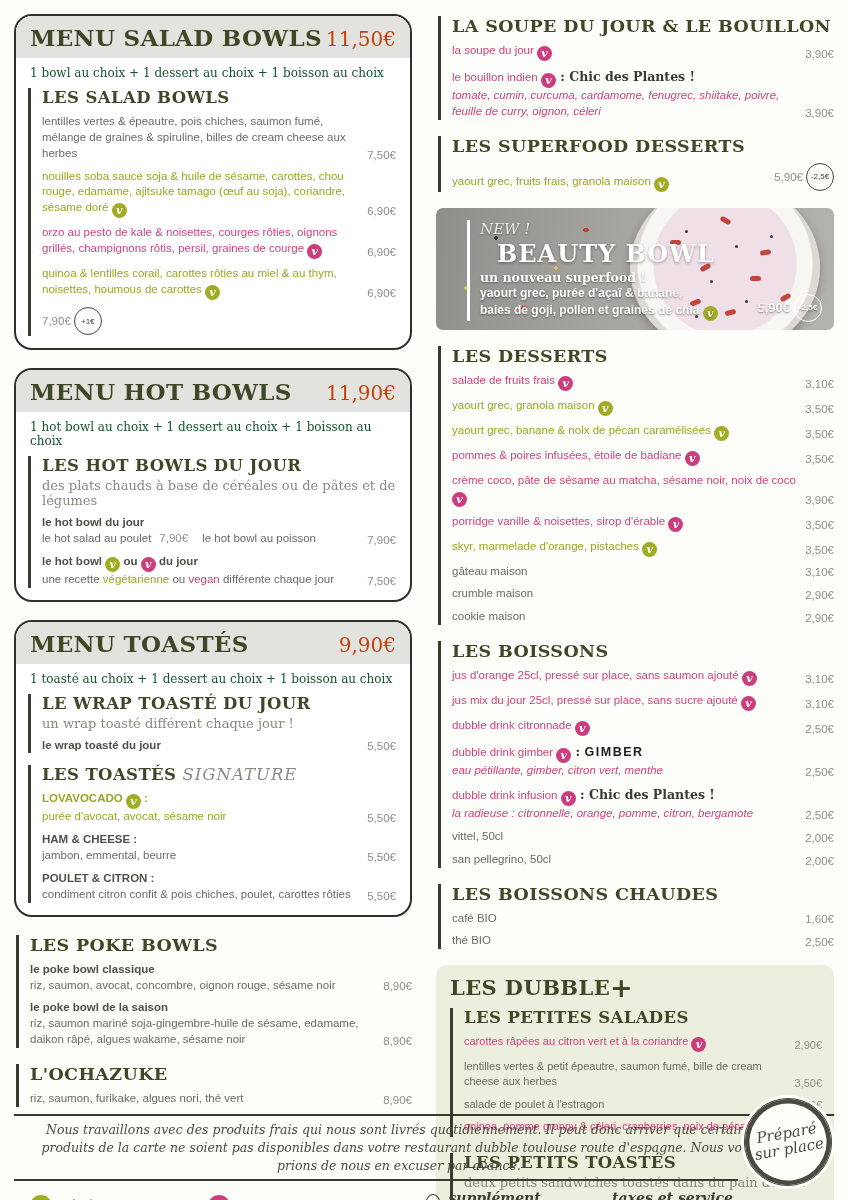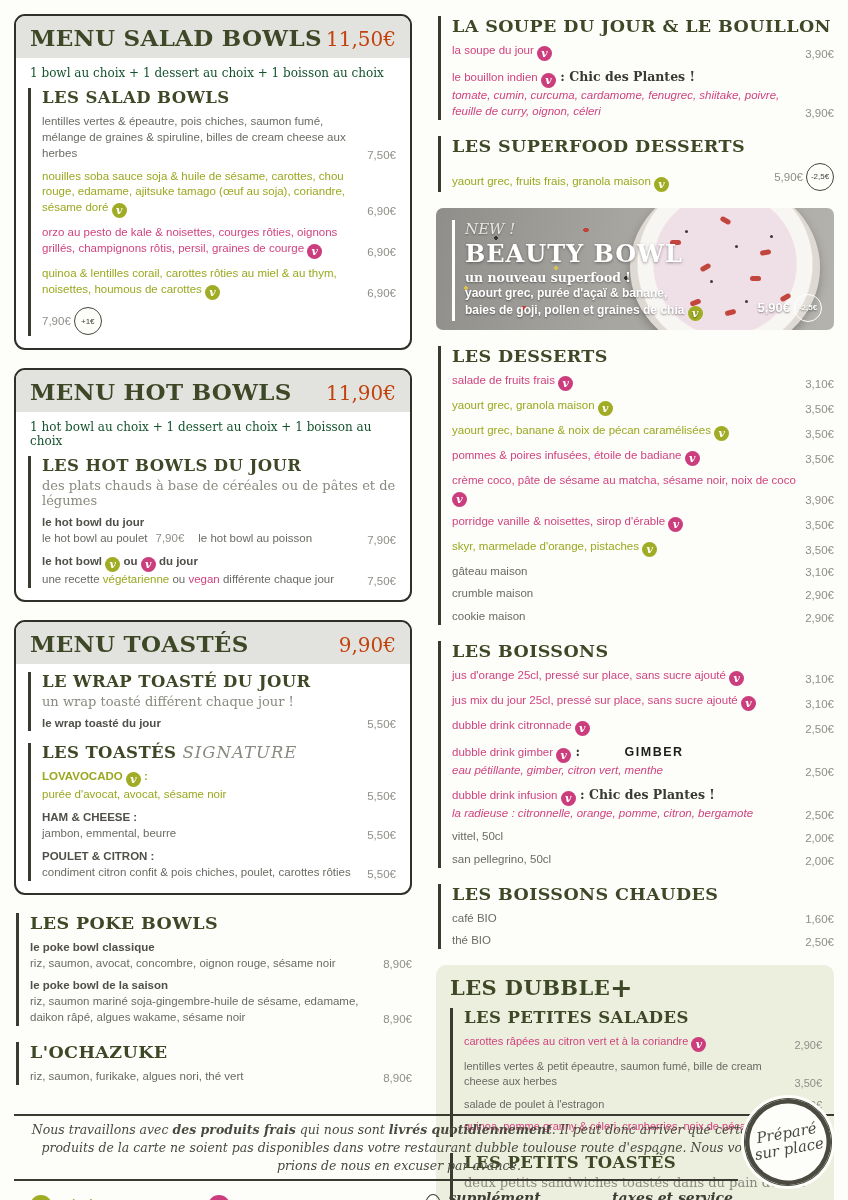--- a/index.html
+++ b/index.html
@@ -1,21 +1,21 @@
 <!DOCTYPE html>
 <html><head>
 <meta charset="utf-8">
 <style>
   html,body{margin:0;padding:0;background:#fdfdfa;}
   body{width:848px;height:1200px;overflow:hidden;font-family:"Liberation Sans",sans-serif;color:#6b6a64;position:relative;}
   .page{display:flex;gap:24px;padding:14px 14px 0 14px;box-sizing:border-box;}
   .col{width:398px;box-sizing:border-box;}
 
   
-  .mbox{border:2px solid #30302a;border-radius:11px;overflow:hidden;background:#fff;margin-bottom:18px;}
+  .mbox{border:2px solid #30302a;border-radius:18px;overflow:hidden;background:#fff;margin-bottom:18px;}
   .mhead{background:#e2e3de;display:flex;justify-content:space-between;align-items:baseline;padding:8px 14px 7px;}
   .mtitle{font-family:"DejaVu Serif",serif;font-weight:700;font-size:23px;color:#3e4826;letter-spacing:.3px;}
   .mprice{font-family:"DejaVu Serif",serif;font-size:20px;color:#c2410c;}
   .msub{font-family:"DejaVu Serif",serif;color:#14532d;font-size:12px;padding:8px 14px 0;}
   .mbox .sect{margin:8px 14px 12px 12px;}
 
   
   .sect{border-left:3px solid #3a3a31;padding-left:11px;margin:0 0 16px 2px;}
   .sect h3{font-family:"DejaVu Serif",serif;font-weight:700;font-size:16.5px;color:#3e4826;letter-spacing:.4px;margin:2px 0 3px;}
   .col > .sect h3{font-size:17.5px;}
@@ -26,21 +26,21 @@
   .item{display:flex;align-items:flex-end;gap:6px;margin:7px 0;}
   .itxt{flex:1;font-size:11.5px;line-height:1.38;}
   .iprice{white-space:nowrap;color:#8f8e88;font-size:11.5px;display:flex;align-items:center;gap:3px;padding-bottom:1px;}
   .t-n{color:#6b6a64;}
   .t-g{color:#9aa81f;}
   .t-p{color:#d0437f;}
   .t-b{color:#504f49;font-weight:bold;}
   .t-gb{color:#9aa81f;font-weight:bold;}
   .t-pi{color:#d0437f;font-style:italic;}
   .t-chic{color:#3a3a33;font-family:"DejaVu Serif",serif;font-weight:700;font-size:12.5px;}
-  .t-gimber{color:#1c1c1a;font-weight:800;letter-spacing:1.5px;font-size:12.5px;margin-left:40px;}
+  .t-gimber{color:#1c1c1a;font-weight:800;letter-spacing:1.5px;font-size:12.5px;}
   .t-pr{color:#8f8e88;margin:0 14px 0 8px;}
 
   
   .v{display:inline-flex;width:15px;height:15px;border-radius:50%;color:#fff;align-items:center;justify-content:center;
      font-family:"DejaVu Serif",serif;font-style:italic;font-weight:700;font-size:11px;vertical-align:-3px;line-height:1;}
   .v-g{background:#a0ad24;} .v-p{background:#cb3d7c;}
 
   
   .circ{width:26px;height:26px;border:1.5px solid #45443c;border-radius:50%;display:flex;align-items:center;justify-content:center;
         font-size:8px;color:#45443c;background:#fdfdfa;flex:none;}
@@ -55,40 +55,40 @@
       radial-gradient(3px 3px at 190px 70px,#35352f 60%,transparent 61%),
       radial-gradient(3px 3px at 320px 30px,#d8c24a 60%,transparent 61%),
       radial-gradient(3px 3px at 120px 60px,#d8c24a 60%,transparent 61%),
       radial-gradient(3px 3px at 30px 80px,#d8c24a 60%,transparent 61%),
       linear-gradient(100deg,#908e8a 0%,#a7a5a0 45%,#b4b2ad 100%);}
   .bowl{position:absolute;right:14px;top:-28px;width:190px;height:175px;border-radius:50%;
     background:radial-gradient(circle at 50% 48%, #efe0e7 0 54%, #f8f6f3 55% 66%, #ded9d2 67% 100%);
     box-shadow:0 4px 10px rgba(0,0,0,.25);}
   .goji{position:absolute;width:11px;height:5px;border-radius:3px;background:#c2463e;}
   .chia{position:absolute;width:3px;height:3px;border-radius:50%;background:#3c3c35;}
-  .btxt{position:absolute;left:16px;top:12px;border-left:3px solid #fff;padding-left:10px;}
+  .btxt{position:absolute;left:31px;top:12px;border-left:3px solid #fff;padding-left:10px;}
   .bnew{font-family:"DejaVu Serif",serif;font-style:italic;font-size:15px;color:#e8e6e2;text-shadow:0 1px 2px rgba(0,0,0,.35);}
-  .btitle{font-family:"DejaVu Serif",serif;font-weight:700;font-size:24px;letter-spacing:1px;text-shadow:0 1px 3px rgba(0,0,0,.4);margin:1px 0 2px;}
+  .btitle{font-family:"DejaVu Serif",serif;font-weight:700;font-size:24px;letter-spacing:1px;text-shadow:0 1px 3px rgba(0,0,0,.4);margin:1px 17px 2px;}
   .bsub{font-family:"DejaVu Serif",serif;font-weight:700;font-size:12.5px;text-shadow:0 1px 2px rgba(0,0,0,.4);}
   .bline{font-size:12px;font-weight:bold;text-shadow:0 1px 2px rgba(0,0,0,.45);line-height:1.45;}
   .bprice{position:absolute;right:12px;bottom:8px;display:flex;align-items:center;gap:4px;font-weight:bold;font-size:13px;text-shadow:0 1px 2px rgba(0,0,0,.45);}
   .bcirc{width:26px;height:26px;border:1.5px solid #fff;border-radius:50%;display:flex;align-items:center;justify-content:center;font-size:8px;color:#fff;background:rgba(255,255,255,.08);}
 
   
   .plusbox{background:#ecEEdd;background:#ecefdd;border-radius:10px;padding:10px 12px 6px;margin-top:4px;}
   .pb-title{font-family:"DejaVu Serif",serif;font-weight:700;font-size:21px;color:#3e4826;letter-spacing:.4px;margin:0 0 8px 2px;display:flex;align-items:center;}
   .plus{font-size:27px;font-weight:900;color:#3e4826;line-height:.8;font-family:"DejaVu Sans",sans-serif;}
   .plusbox .sect{background:transparent;}
   .plusbox .iprice,.plusbox .itxt{font-size:11px;}
 
   
   .foot{position:absolute;left:0;right:0;bottom:0;height:86px;}
   .hr1{border-top:2px solid #3a3a31;margin:0 14px;}
   .note{font-family:"DejaVu Serif",serif;font-style:italic;color:#4a4a40;font-size:12.5px;text-align:center;line-height:1.45;margin:5px 80px 4px 30px;}
-  .note .bi{font-weight:700;}
+  .note .bi{font-weight:400;}
   .hr2{border-top:2px solid #3a3a31;margin:0 110px 0 14px;}
   .legend{display:flex;align-items:center;margin:9px 110px 0 30px;gap:8px;}
   .lgi{display:flex;align-items:center;gap:7px;font-family:"DejaVu Serif",serif;font-style:italic;font-size:14px;}
   .lgi .v{width:22px;height:22px;font-size:15px;}
   .lg-green{color:#8d9b1d;} .lg-pink{color:#cb3d7c;} .lg-dark{color:#3f3e36;font-weight:700;}
   .euro{width:22px;height:22px;border:1.6px solid #45443c;border-radius:50%;display:flex;align-items:center;justify-content:center;color:#45443c;font-size:12px;font-style:normal;font-weight:700;}
   .sp1{width:85px;} .sp2{width:195px;} .sp3{width:60px;}
   .stamp{position:absolute;right:16px;bottom:14px;width:86px;height:86px;border:1.6px solid #4a4a40;border-radius:50%;
      transform:rotate(-10deg);display:flex;flex-direction:column;align-items:center;justify-content:center;background:#fdfdfa;
      font-family:"DejaVu Serif",serif;font-style:italic;color:#4a4a40;font-size:15px;line-height:1.05;
@@ -153,21 +153,21 @@
           <div class="mtitle">MENU HOT BOWLS</div>
           <div class="mprice">11,90€</div>
         </div>
         <div class="msub">1 hot bowl au choix + 1 dessert au choix + 1 boisson au choix</div>
         <div class="sect">
           <h3><span>LES HOT BOWLS DU JOUR</span></h3>
           <div class="ssub">des plats chauds à base de céréales ou de pâtes et de légumes</div>
           <div class="item">
             <div class="itxt">
               <div><span class="t-b">le hot bowl du jour</span></div>
-              <div><span class="t-n">le hot bowl au poulet</span><span class="t-pr">7,90€</span><span class="t-n">le hot bowl au poisson</span></div>
+              <div><span class="t-n">le hot salad au poulet</span><span class="t-pr">7,90€</span><span class="t-n">le hot bowl au poisson</span></div>
             </div>
             <div class="iprice">
               <span>7,90€</span>
             </div>
           </div>
           <div class="item">
             <div class="itxt">
               <div><span class="t-b">le hot bowl </span><span class="v v-g">v</span><span class="t-b"> ou </span><span class="v v-p">v</span><span class="t-b"> du jour</span></div>
               <div><span class="t-n">une recette </span><span class="t-g">végétarienne</span><span class="t-n"> ou </span><span class="t-p">vegan</span><span class="t-n"> différente chaque jour</span></div>
             </div>
@@ -175,20 +175,21 @@
               <span>7,50€</span>
             </div>
           </div>
         </div>
       </div>
       <div class="mbox">
         <div class="mhead">
           <div class="mtitle">MENU TOASTÉS</div>
           <div class="mprice">9,90€</div>
         </div>
+        <div class="msub">1 toasté au choix + 1 dessert au choix + 1 boisson au choix</div>
         <div class="sect">
           <h3><span>LE WRAP TOASTÉ DU JOUR</span></h3>
           <div class="ssub">un wrap toasté différent chaque jour !</div>
           <div class="item">
             <div class="itxt">
               <div><span class="t-b">le wrap toasté du jour</span></div>
             </div>
             <div class="iprice">
               <span>5,50€</span>
             </div>
@@ -400,21 +401,21 @@
           </div>
           <div class="iprice">
             <span>2,90€</span>
           </div>
         </div>
       </div>
       <div class="sect">
         <h3><span>LES BOISSONS</span></h3>
         <div class="item">
           <div class="itxt">
-            <div><span class="t-p">jus d'orange 25cl, pressé sur place, sans sucre ajouté </span><span class="v v-p">v</span></div>
+            <div><span class="t-p">jus d'orange 25cl, pressé sur place, sans saumon ajouté </span><span class="v v-p">v</span></div>
           </div>
           <div class="iprice">
             <span>3,10€</span>
           </div>
         </div>
         <div class="item">
           <div class="itxt">
             <div><span class="t-p">jus mix du jour 25cl, pressé sur place, sans sucre ajouté </span><span class="v v-p">v</span></div>
           </div>
           <div class="iprice">

